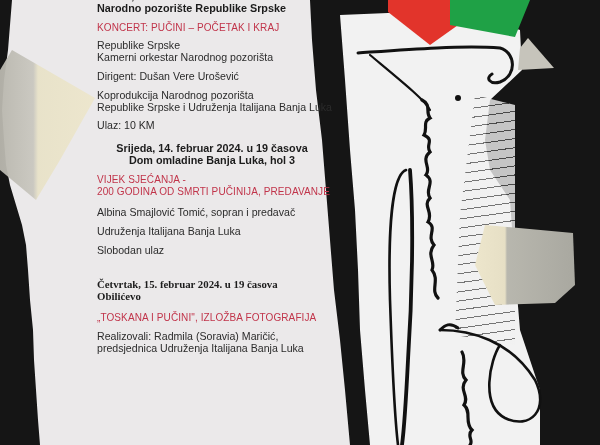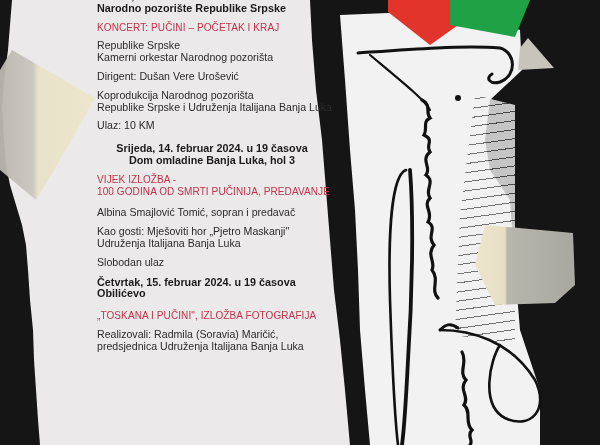--- a/index.html
+++ b/index.html
@@ -131,35 +131,34 @@
     </div>
     <div class="block">
       <span class="line">Ulaz: 10 KM</span>
     </div>
 
     <div class="block bold" style="margin-top:11px;text-align:center;">
       <span class="line">Srijeda, 14. februar 2024. u 19 časova</span>
       <span class="line">Dom omladine Banja Luka, hol 3</span>
     </div>
     <div class="block red">
-      <span class="line">VIJEK IZLOŽBA -</span>
-      <span class="line">100 GODINA OD SMRTI PUČINIJA, PREDAVANJE</span>
+      <span class="line">VIJEK SJEĆANJA -</span>
+      <span class="line">200 GODINA OD SMRTI PUČINIJA, PREDAVANJE</span>
     </div>
     <div class="block" style="margin-top:10px;">
       <span class="line">Albina Smajlović Tomić, sopran i predavač</span>
     </div>
     <div class="block">
-      <span class="line">Kao gosti: Mješoviti hor „Pjetro Maskanji"</span>
       <span class="line">Udruženja Italijana Banja Luka</span>
     </div>
     <div class="block">
       <span class="line">Slobodan ulaz</span>
     </div>
 
-    <div class="block bold" style="margin-top:8px;">
+    <div class="block bold" style="margin-top:22px;font-family:Liberation Serif, serif;">
       <span class="line">Četvrtak, 15. februar 2024. u 19 časova</span>
       <span class="line">Obilićevo</span>
     </div>
     <div class="block red" style="margin-top:10px;">
       <span class="line">„TOSKANA I PUČINI", IZLOŽBA FOTOGRAFIJA</span>
     </div>
     <div class="block">
       <span class="line">Realizovali: Radmila (Soravia) Maričić,</span>
       <span class="line">predsjednica Udruženja Italijana Banja Luka</span>
     </div>

